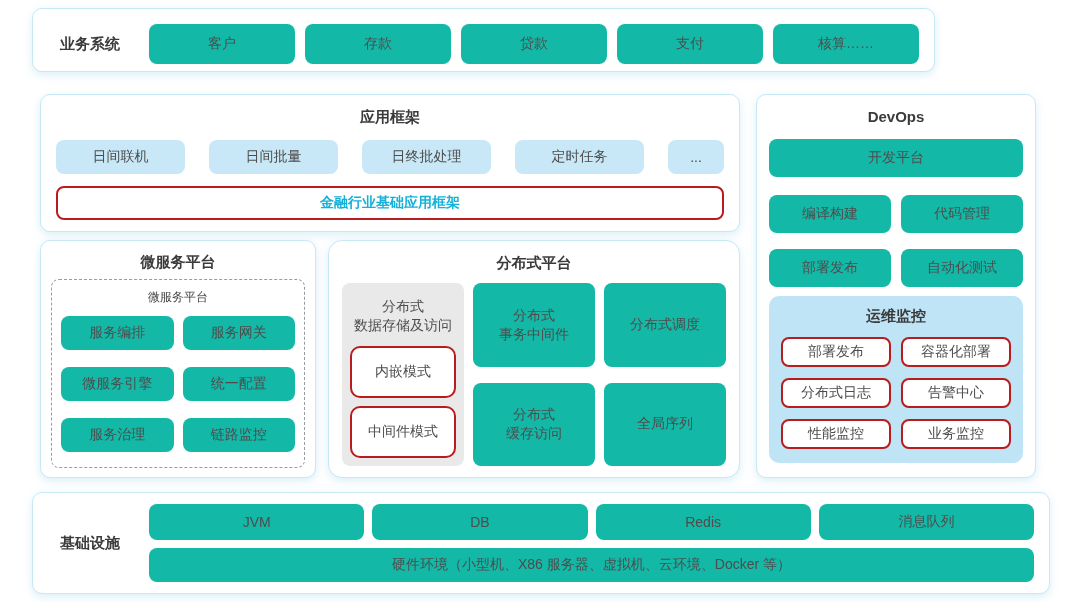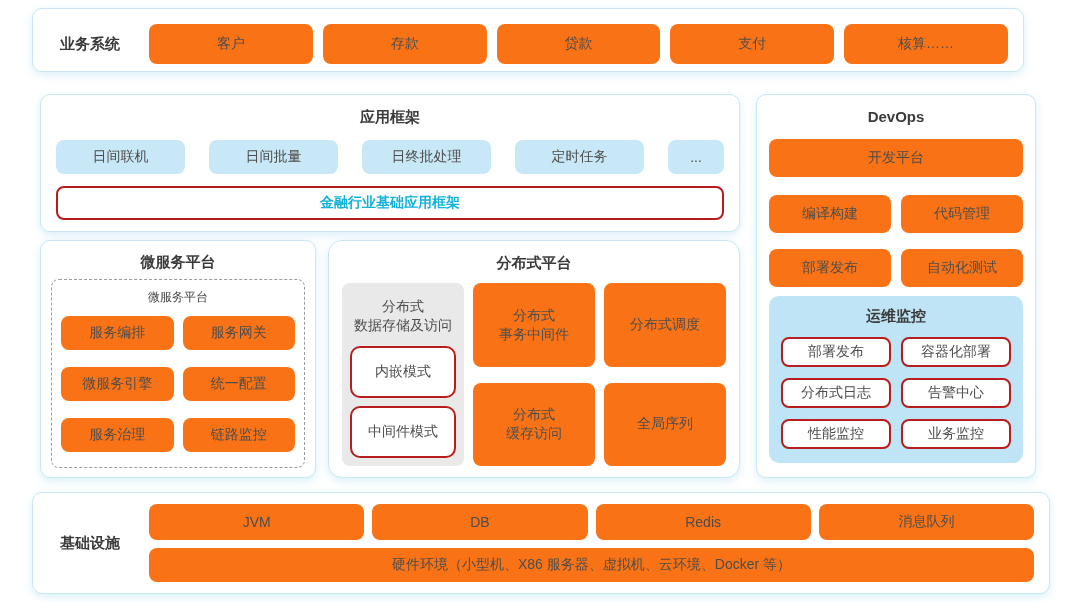--- a/index.html
+++ b/index.html
@@ -30,28 +30,28 @@
   .block {
     display: flex;
     align-items: center;
     justify-content: center;
     font-size: 14px;
     color: #4d4d4d;
     border-radius: 8px;
     box-sizing: border-box;
     text-align: center;
   }
-  .gray  { background: #f97316; }
+  .gray  { background: #14b8a6; }
   .blue  { background: #c9e8f7; }
   .cyan-outline { background: #fff; border: 2px solid #b91c1c; }
   .pre { white-space: pre-line; line-height: 1.35; }
 
   
   .panel-business {
-    left: 32px; top: 8px; width: 992px; height: 64px;
+    left: 32px; top: 8px; width: 903px; height: 64px;
     display: flex; align-items: center; gap: 16px;
     padding: 8px 15px 0 14px;
   }
   .side-label {
     width: 86px; flex: none;
     font-size: 15px; font-weight: bold; color: #3b3b3b;
     text-align: center;
   }
   .btn-row { display: flex; flex: 1; gap: 10px; }
   .btn-row .block { flex: 1; height: 40px; }

